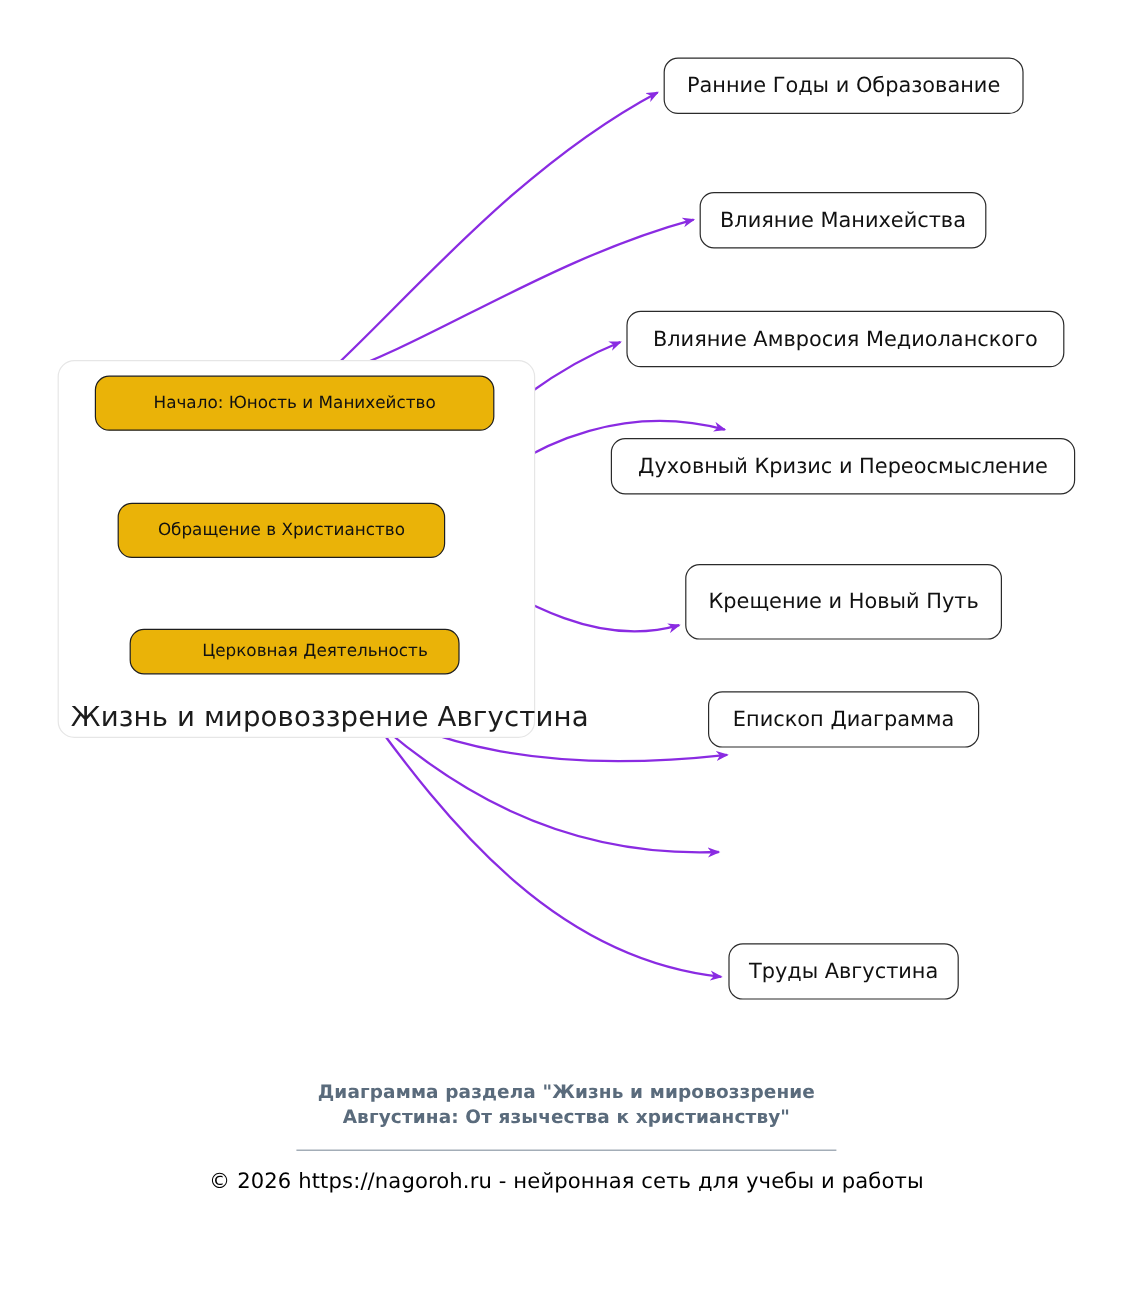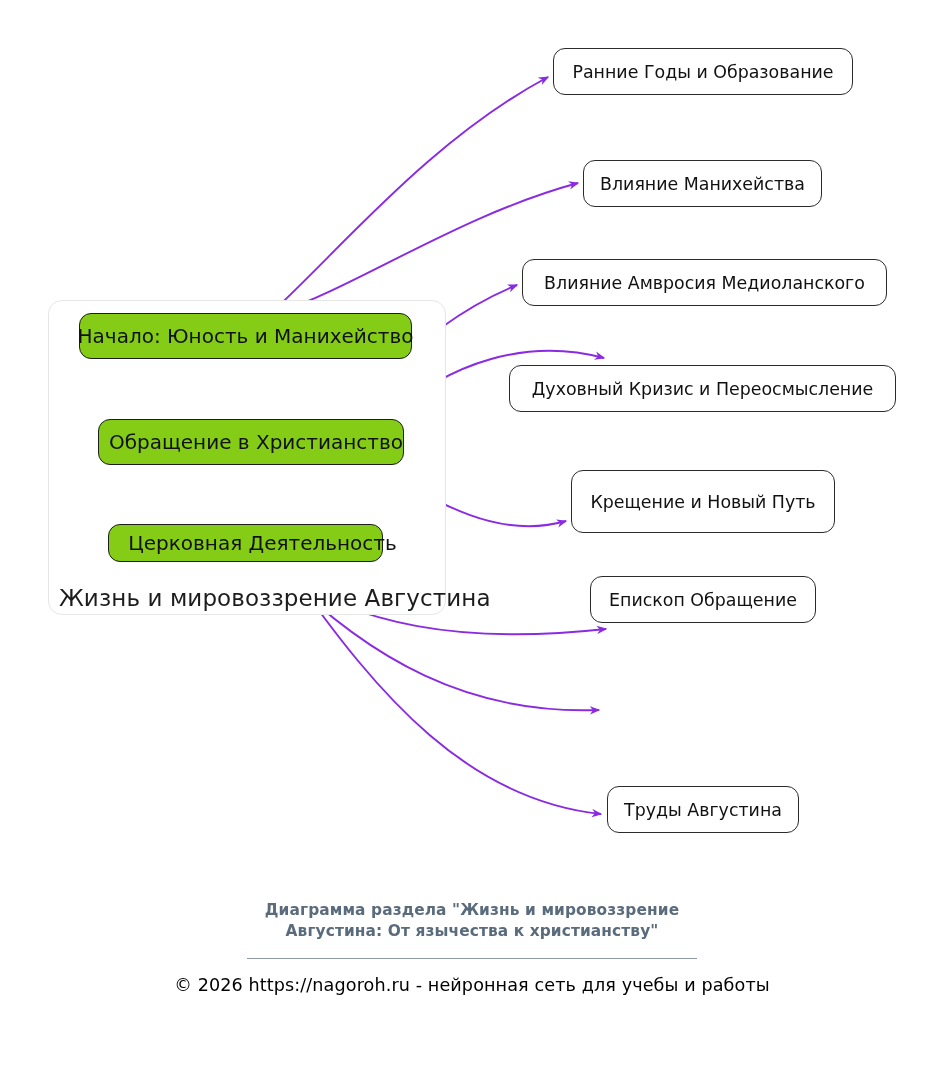--- a/index.html
+++ b/index.html
@@ -46,24 +46,24 @@
   .node{
     position:absolute;
     box-sizing:border-box;
     display:flex;
     align-items:center;
     justify-content:center;
     white-space:nowrap;
     border-radius:11px;
   }
   .node-green{
-    background:#84cc16;
+    background:#eab308;
     border:1.6px solid #1d1d1d;
     color:#111111;
-    font-size:20px;
+    font-size:14px;
     border-radius:12px;
   }
   .node-plain{
     background:#ffffff;
     border:1.7px solid #2b2b2b;
     color:#111111;
     font-size:17.4px;
     border-radius:12px;
     text-align:right;
   }
@@ -130,21 +130,21 @@
       </g>
     </svg>
 
     <div class="cluster" style="left:48px; top:300px; width:398px; height:315px;"></div>
     <div class="cluster-label" style="left:59px; top:585px;">Жизнь и мировоззрение Августина</div>
 
     <div class="node node-green" style="left:79px; top:313px; width:333px; height:46px;">
       <span>Начало: Юность и Манихейство</span>
     </div>
 
-    <div class="node node-green" style="left:98px; top:419px; width:306px; height:46px;justify-content:flex-end;">
+    <div class="node node-green" style="left:98px; top:419px; width:273px; height:46px;">
       <span>Обращение в Христианство</span>
     </div>
 
     <div class="node node-green" style="left:108px; top:524px; width:275px; height:38px;padding-left:34px;">
       <span>Церковная Деятельность</span>
     </div>
 
     <div class="node node-plain" style="left:553px; top:48px; width:300px; height:47px;">
       <span>Ранние Годы и Образование</span>
     </div>
@@ -159,21 +159,21 @@
 
     <div class="node node-plain" style="left:509px; top:365px; width:387px; height:47px;">
       <span>Духовный Кризис и Переосмысление</span>
     </div>
 
     <div class="node node-plain" style="left:571px; top:470px; width:264px; height:63px;">
       <span>Крещение и Новый Путь</span>
     </div>
 
     <div class="node node-plain" style="left:590px; top:576px; width:226px; height:47px;">
-      <span>Епископ Обращение</span>
+      <span>Епископ Диаграмма</span>
     </div>
 
 
     <div class="node node-plain" style="left:607px; top:786px; width:192px; height:47px;">
       <span>Труды Августина</span>
     </div>
 
   </div>
 
   <div id="footer">

